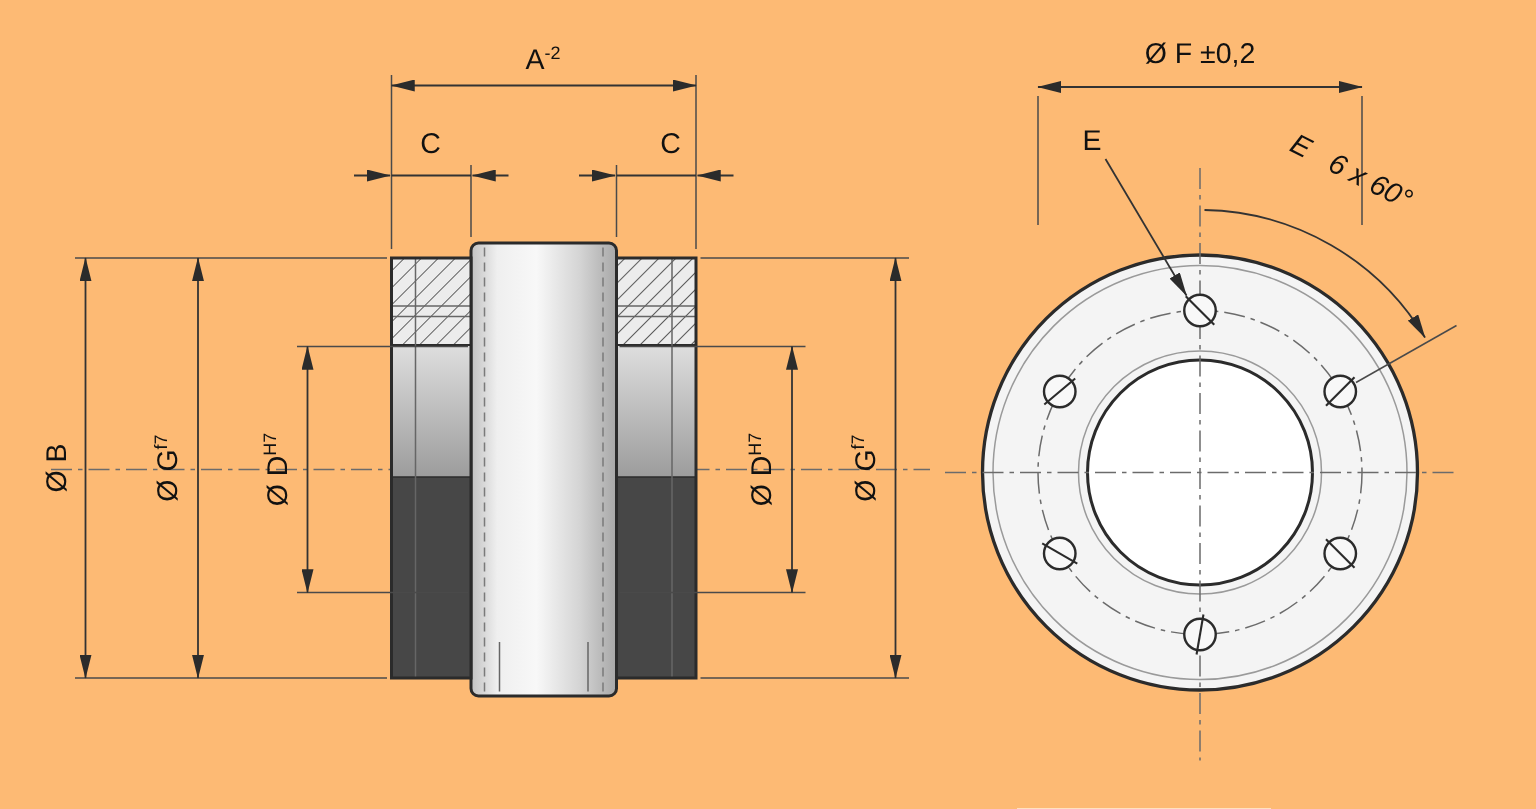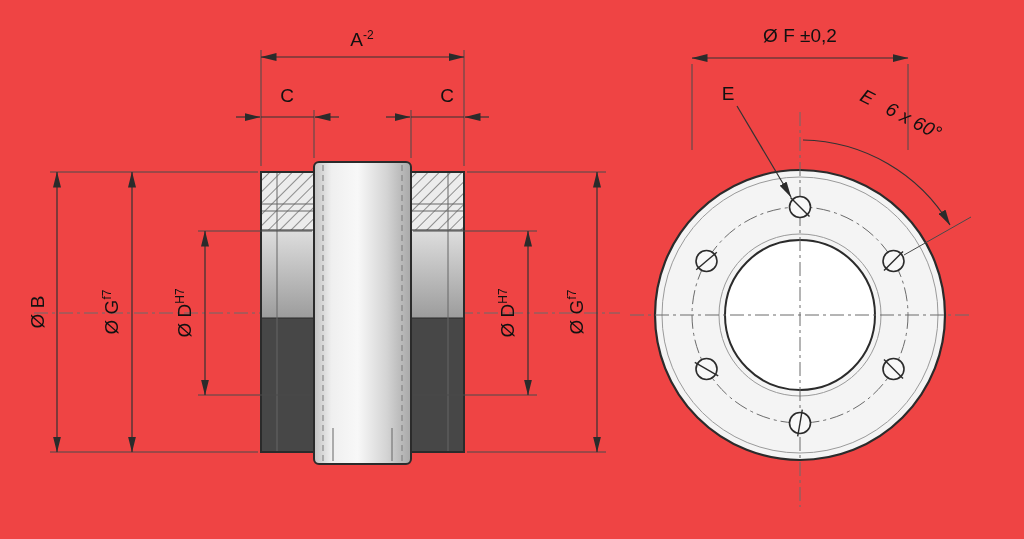--- a/index.html
+++ b/index.html
@@ -1,16 +1,16 @@
 <!DOCTYPE html>
 <html><head>
 <meta charset="utf-8">
 <style>
   html,body{margin:0;padding:0;background:#ffffff;}
-  .canvas{width:1024px;height:539px;background:#ef4444;overflow:hidden;}
+  .canvas{width:1024px;height:539px;background:#fdba74;overflow:hidden;}
   svg{display:block;}
   .cl{stroke:#6b6b6b;stroke-width:1;stroke-dasharray:14 4 3 4;fill:none;}
   .ext{stroke:#4a4a4a;stroke-width:1;}
   .dim{stroke:#333333;stroke-width:1.2;fill:none;}
   .dimtxt{font-family:"Liberation Sans",sans-serif;font-size:19px;fill:#111111;}
   .thin{stroke:#666666;stroke-width:1;}
 </style>
 </head>
 <body>
 

